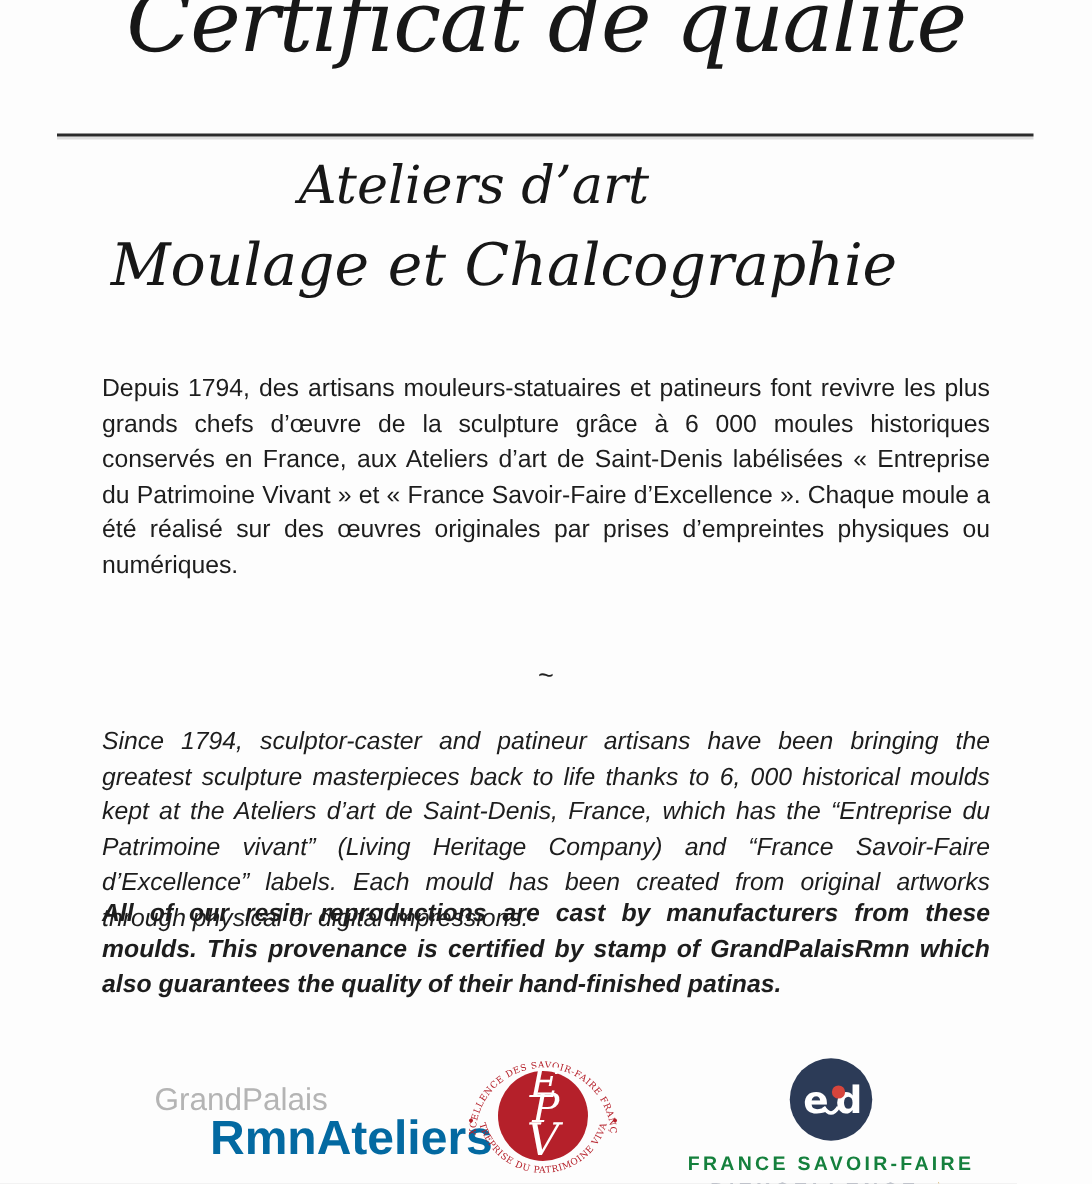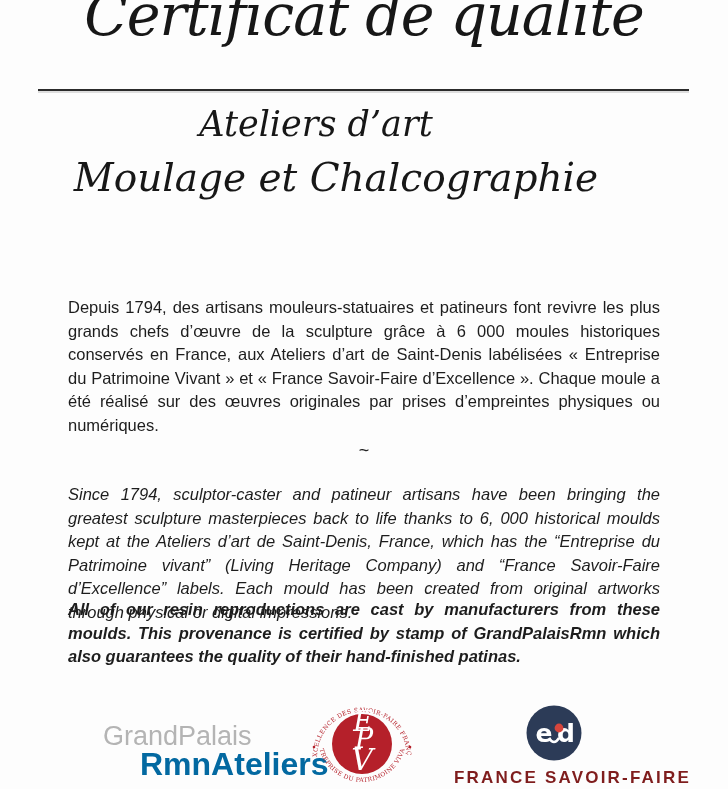--- a/index.html
+++ b/index.html
@@ -50,57 +50,57 @@
   }
   .para {
     position: absolute;
     left: 68px;
     width: 592px;
     font-size: 16.5px;
     line-height: 23.5px;
     text-align: justify;
     color: #1d1d1d;
   }
-  .p1 { top: 248px; margin-top: 48px; }
+  .p1 { top: 248px; }
   .p2 { top: 366px; }
   .p3 { top: 483px; font-style: italic; font-weight: 400; }
   .p4 { top: 598px; font-style: italic; font-weight: 700; }
   .separator {
     position: absolute;
     top: 440px; left: 0;
     width: 728px;
     text-align: center;
     font-size: 18px;
     color: #222;
   }
   
   .gp-logo { position: absolute; left: 103px; top: 723px; line-height: 1; }
   .gp-line1 {
-    font-size: 27px;
+    font-size: 21px;
     color: #b4b4b4;
     letter-spacing: 0px;
   }
   .gp-line2 {
     font-size: 32px;
     font-weight: 700;
     color: #0369a1;
     margin-left: 37px;
     margin-top: -2px;
   }
   
   .epv-logo { position: absolute; left: 300px; top: 687px; }
   
   .fsf-logo { position: absolute; left: 454px; top: 704px; width: 200px; text-align: center; }
   .fsf-circle { display: block; margin: 0 auto; }
   .fsf-line1 {
     margin-top: 6px;
-    font-size: 17px;
+    font-size: 13px;
     font-weight: 700;
     letter-spacing: 2.2px;
-    color: #7f1d1d;
+    color: #15803d;
     white-space: nowrap;
   }
   .fsf-line2 {
     margin-top: 3px;
     font-size: 13.5px;
     font-weight: 700;
     letter-spacing: 3px;
     color: #2c3b57;
     white-space: nowrap;
   }

